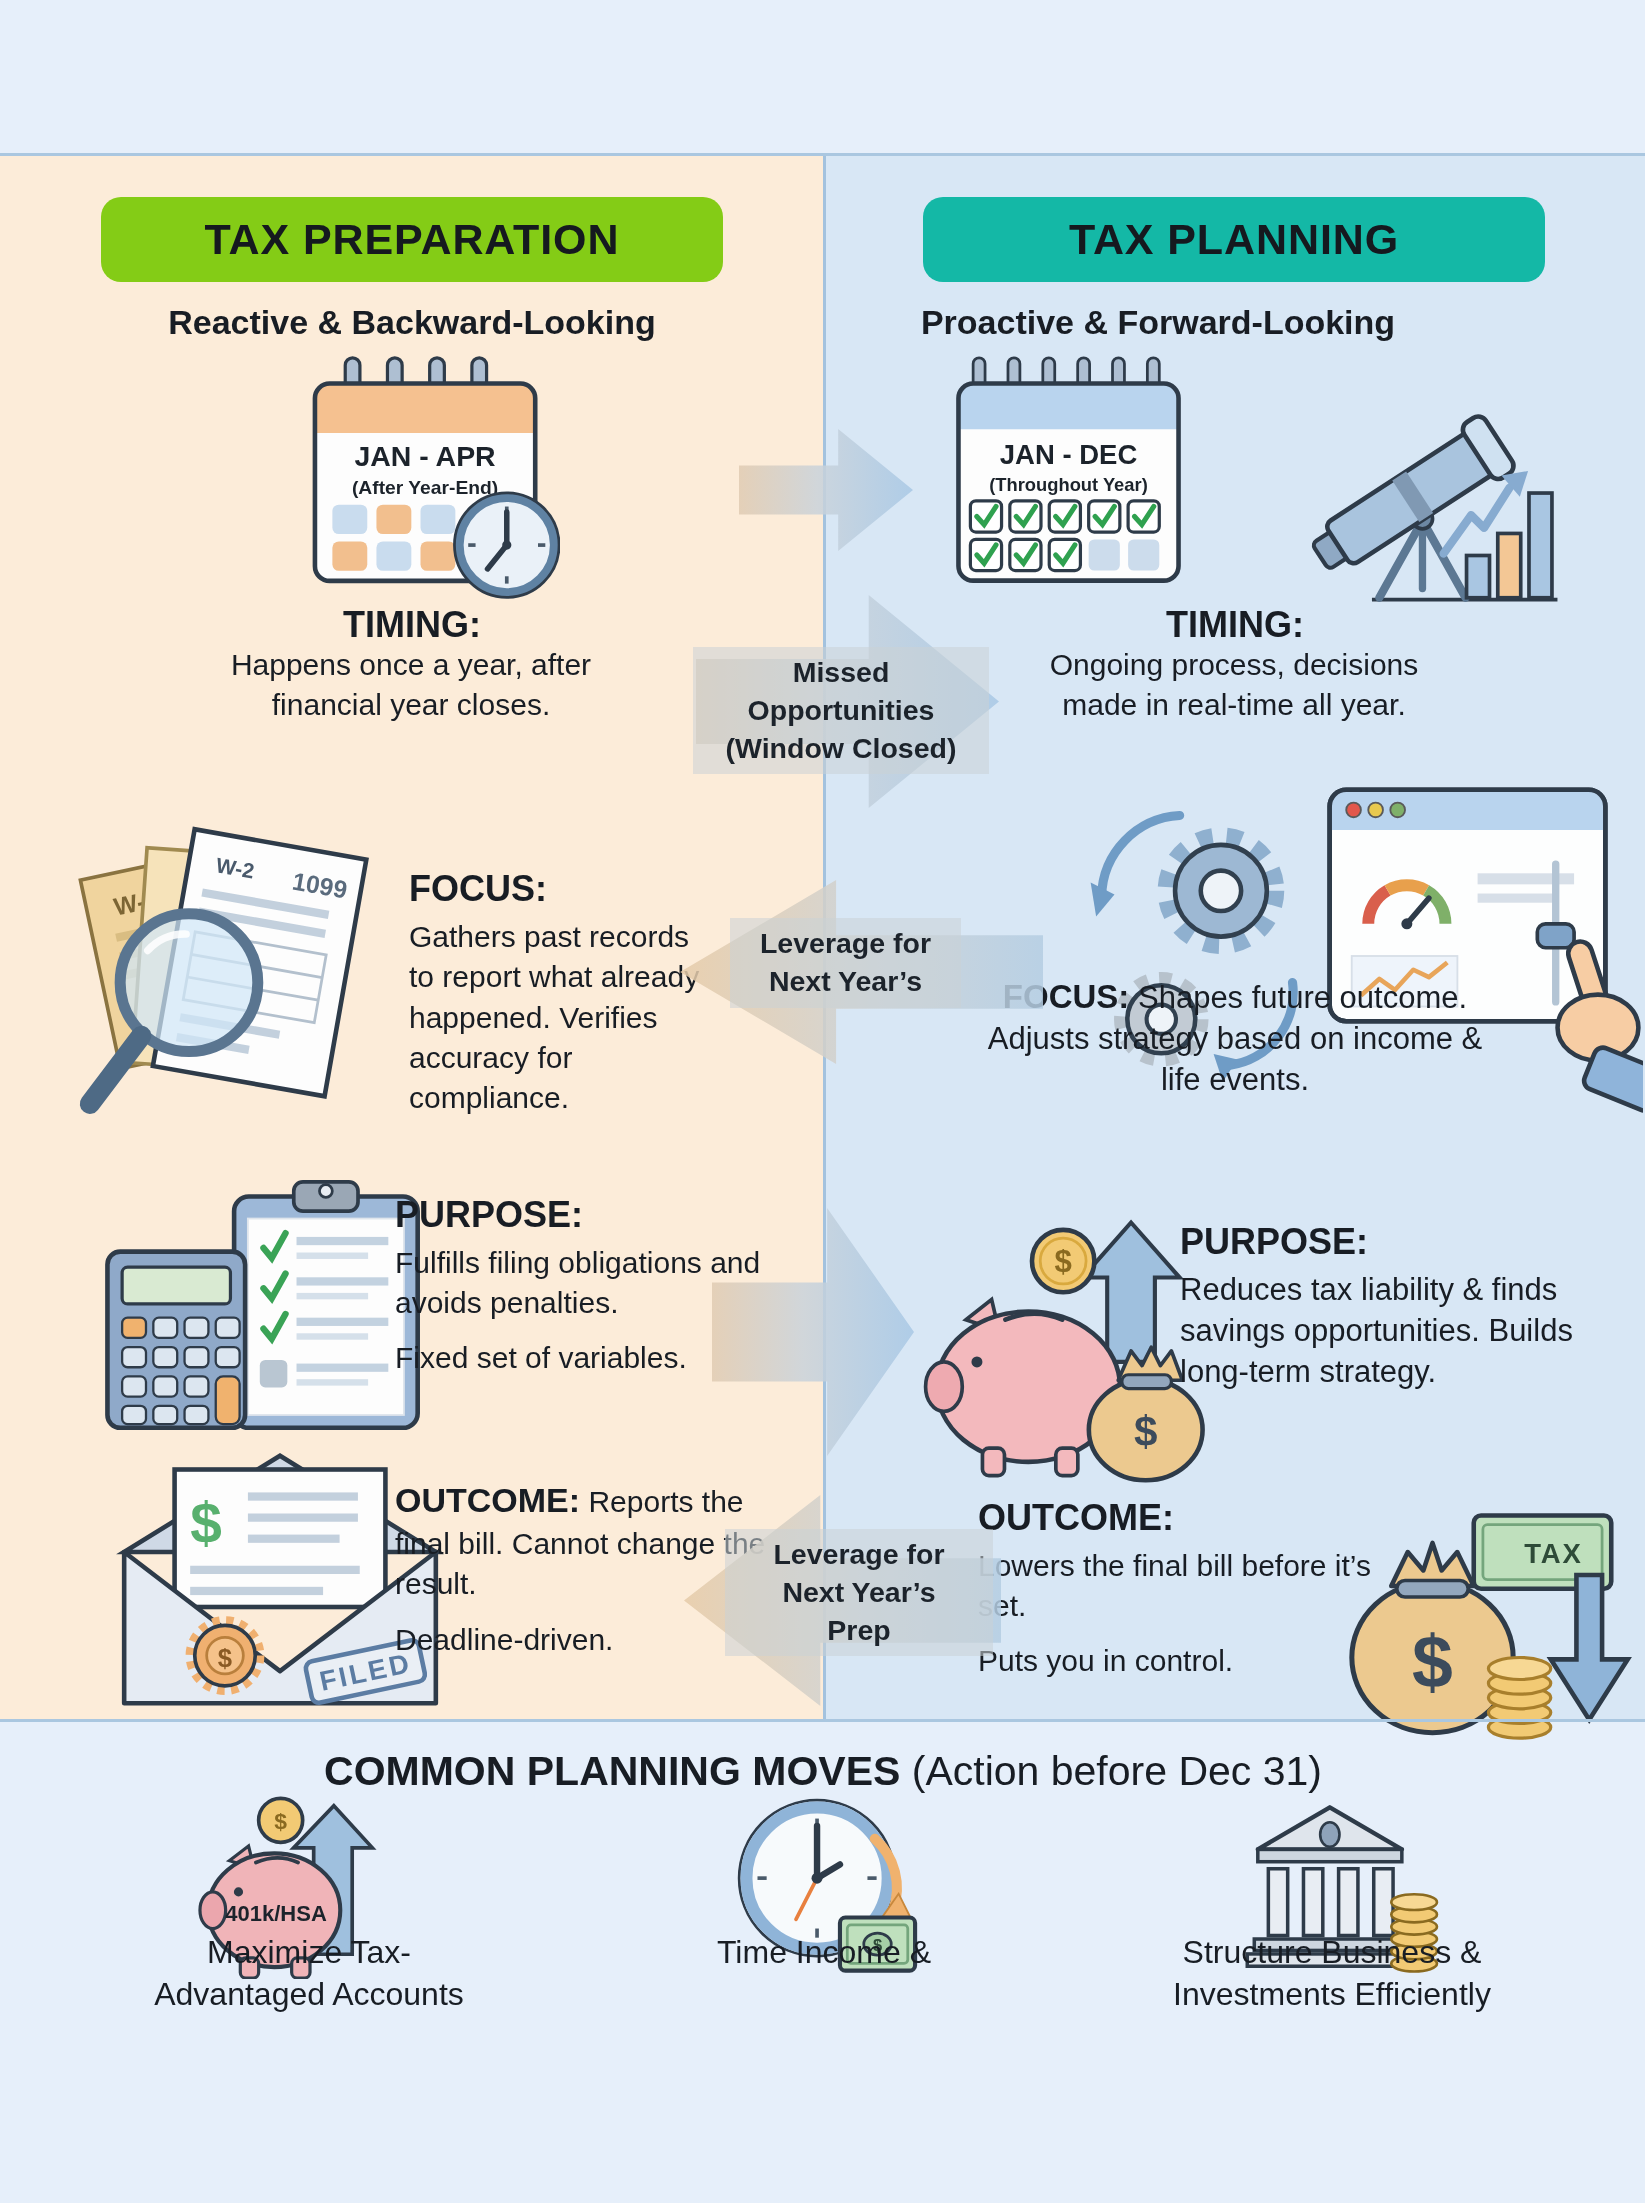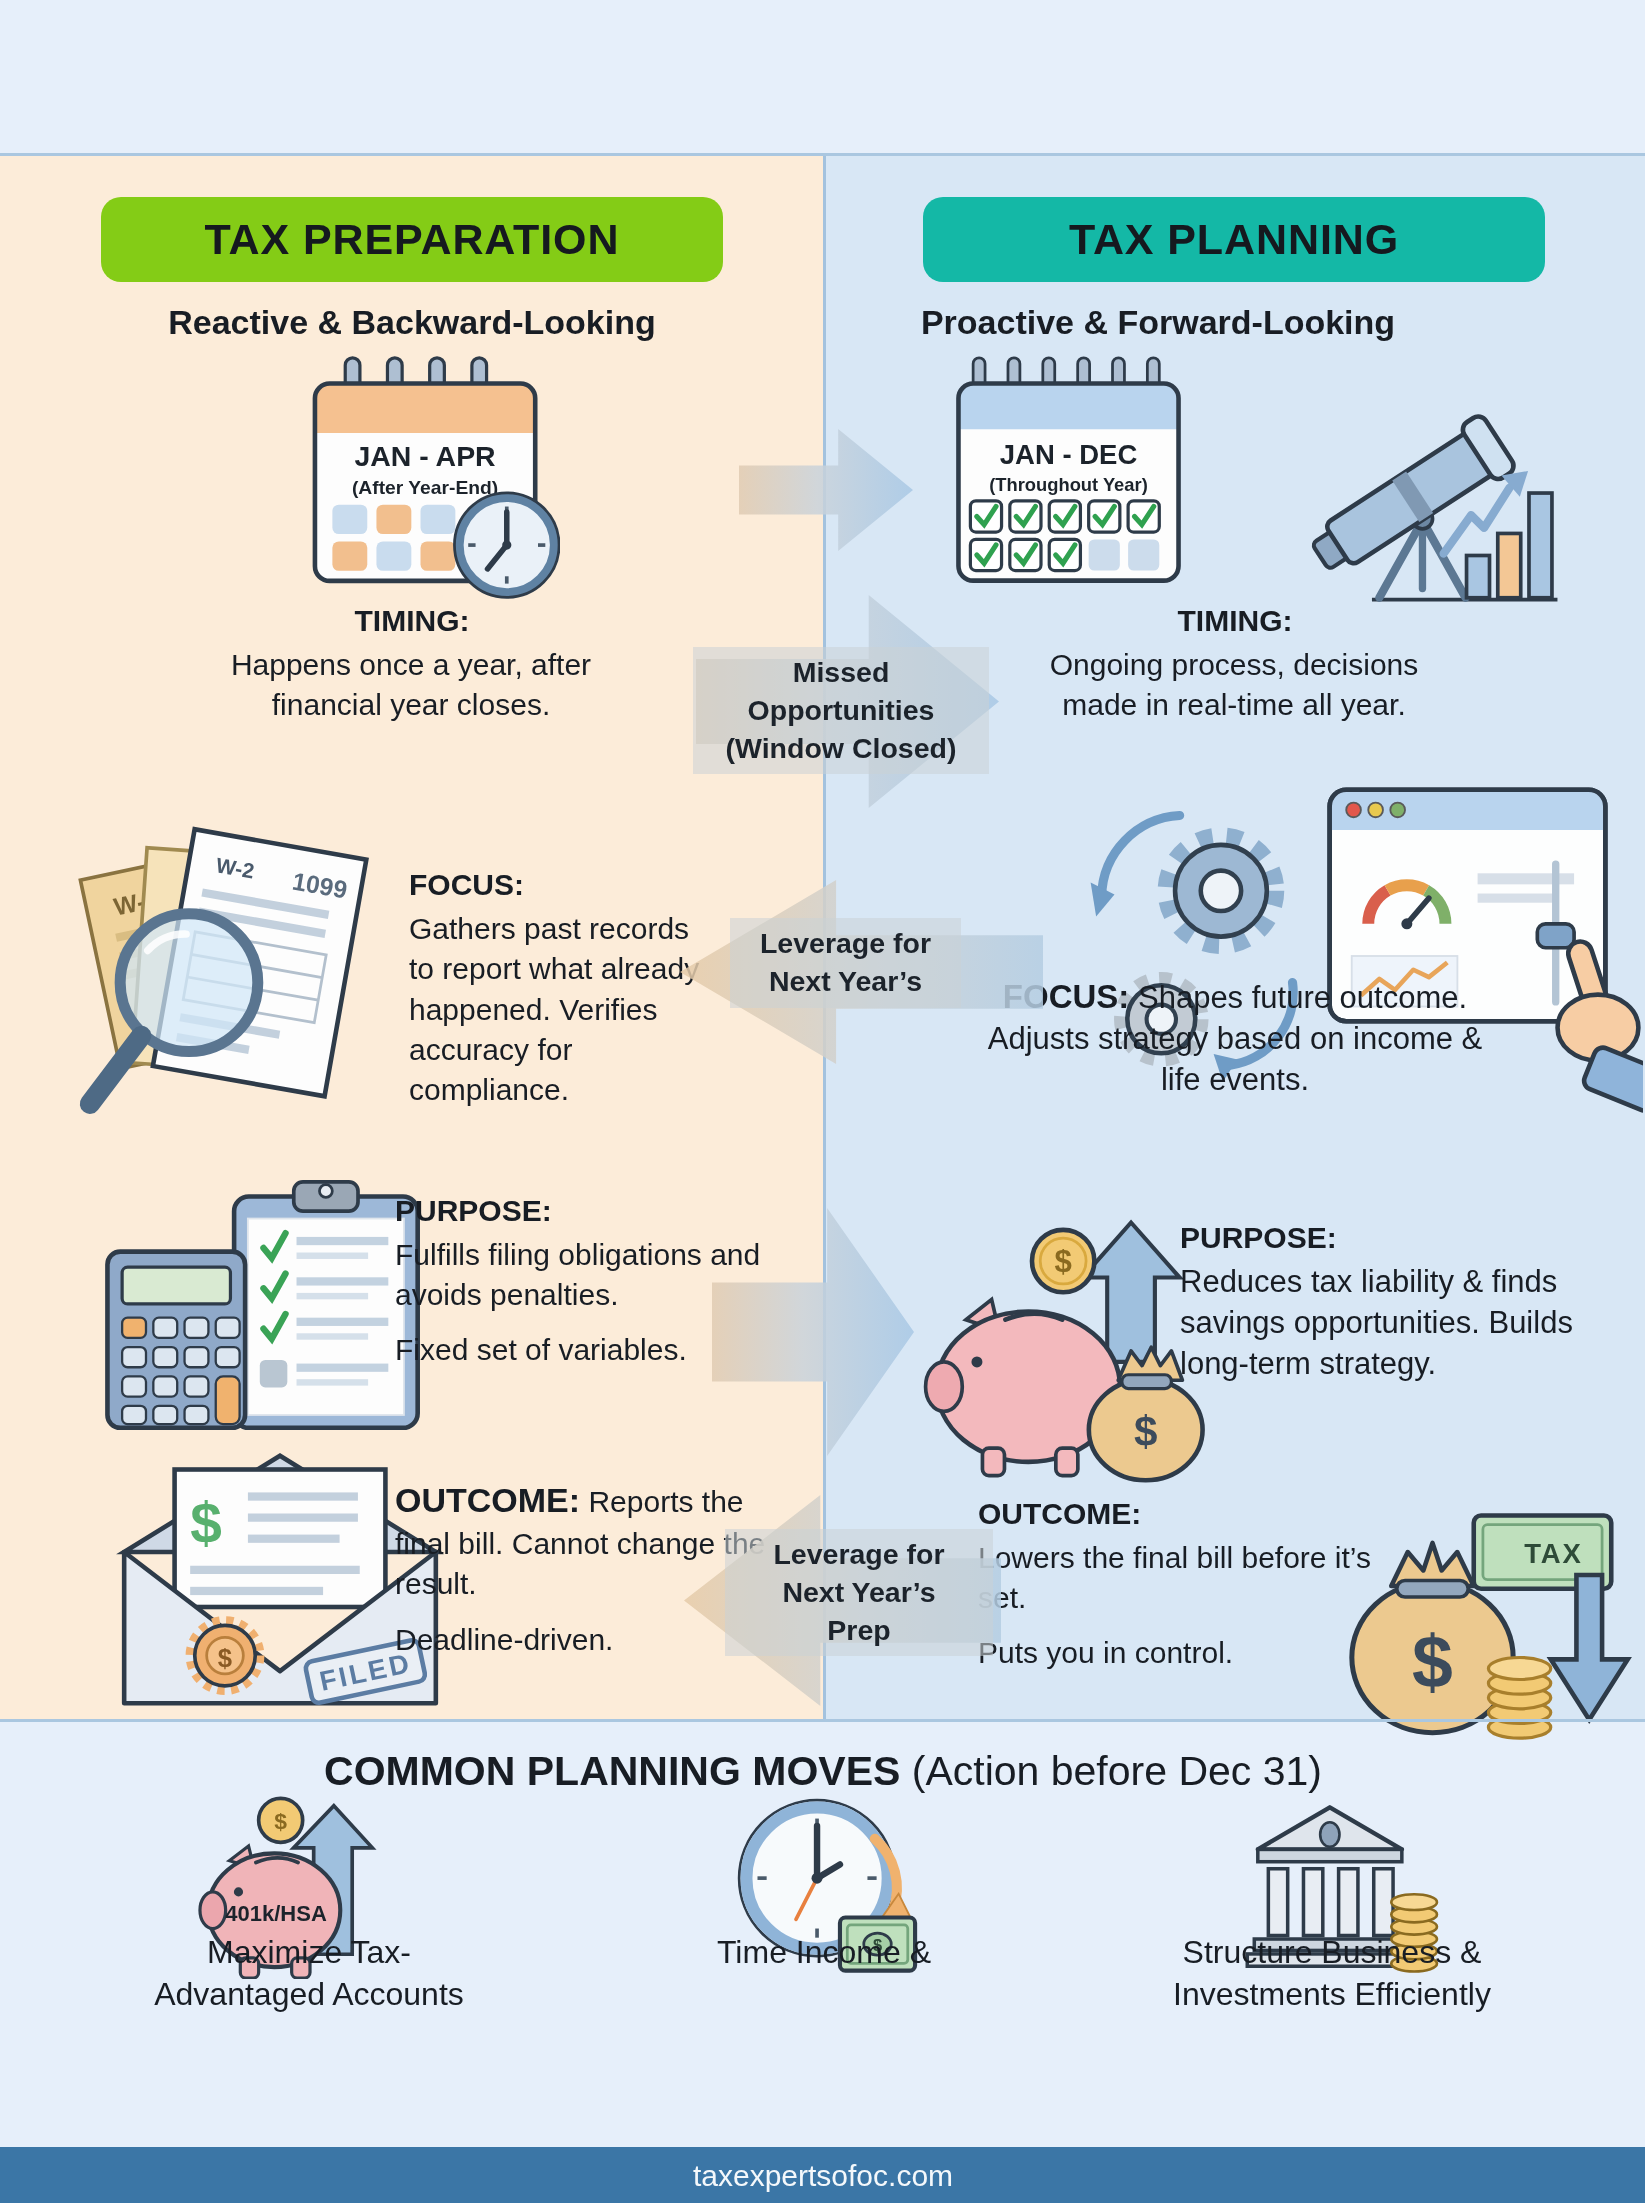--- a/index.html
+++ b/index.html
@@ -22,21 +22,21 @@
   .hdr-box{
     top:197px;width:622px;height:85px;border-radius:20px;
     display:flex;align-items:center;justify-content:center;
     font-size:43px;font-weight:bold;color:#15191f;letter-spacing:0.9px;
   }
   .prep-hdr{left:101px;background:#84cc16;}
   .plan-hdr{left:923px;background:#14b8a6;}
   .subtitle{top:303px;font-size:34px;font-weight:bold;}
   .sub-prep{left:0;width:824px;}
   .sub-plan{left:824px;width:668px;}
-  .sec-h{font-size:30px;font-weight:bold;}
+  .sec-h{font-size:36px;font-weight:bold;}
   .body-txt{font-size:30px;line-height:1.34;}
   .inline-h{font-size:34px;font-weight:bold;}
   .arrow{background:linear-gradient(90deg,#e0cbb2 0%,#c9d2da 45%,#a8c8e5 100%);opacity:.85;}
   .arrow-r{clip-path:polygon(0 30%,57% 30%,57% 0,100% 50%,57% 100%,57% 70%,0 70%);}
   .arrow-l{clip-path:polygon(100% 30%,43% 30%,43% 0,0 50%,43% 100%,43% 70%,100% 70%);
            background:linear-gradient(90deg,#e6cba8 0%,#ccd2d6 55%,#b4cde2 100%);}
   .arrow-txt{
     font-size:28.5px;font-weight:bold;line-height:1.32;text-align:center;
     background:rgba(203,209,214,.55);padding:7.3px 5.5px;color:#1c232b;
   }
@@ -497,18 +497,15 @@
   </div>
   <div class="abs move-label" style="left:613px;width:422px;">
     <div>Time Income &amp;</div>
   </div>
   <div class="abs move-label" style="left:1121px;width:422px;">
     <div>Structure Business &amp;</div>
     <div>Investments Efficiently</div>
   </div>
 
 
-  <div class="abs site-bar">
-    <span>taxexpertsofoc.com</span>
-  </div>
 
 </div>
 
 
 </body></html>

